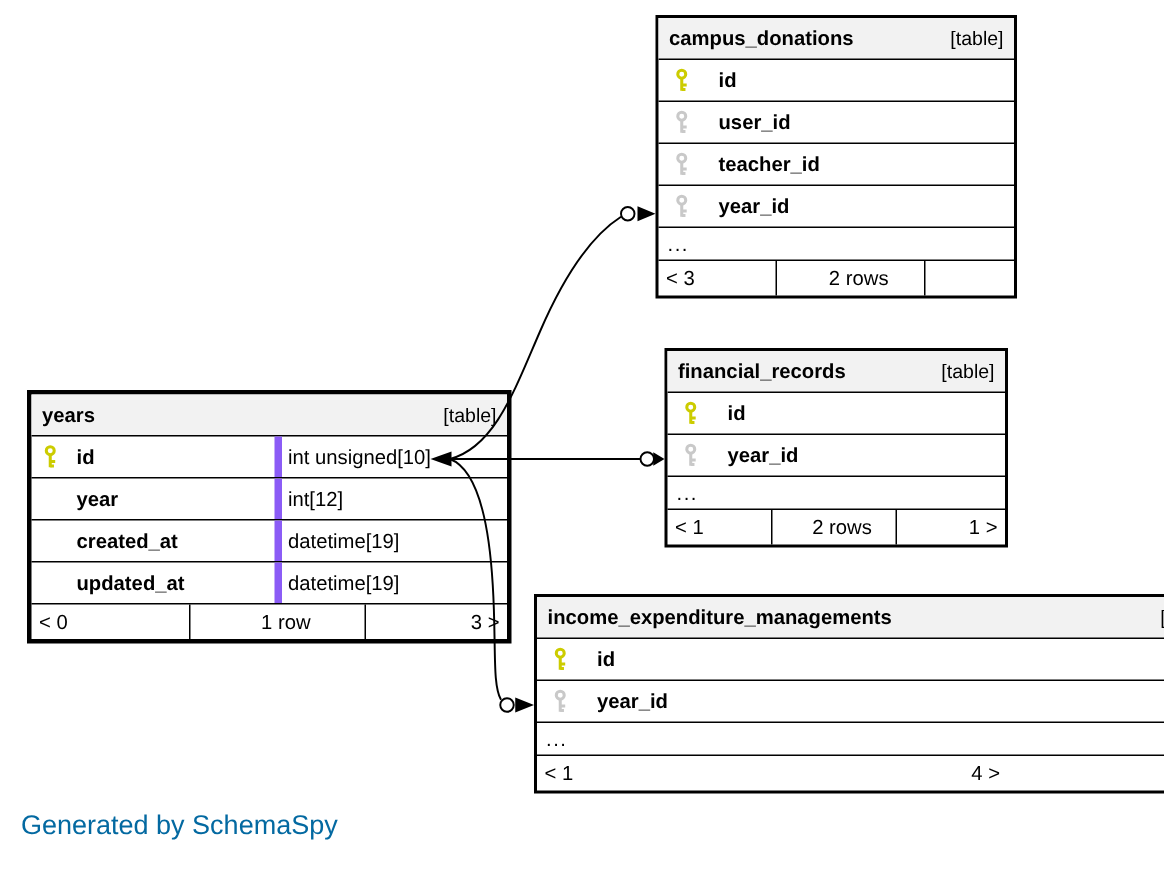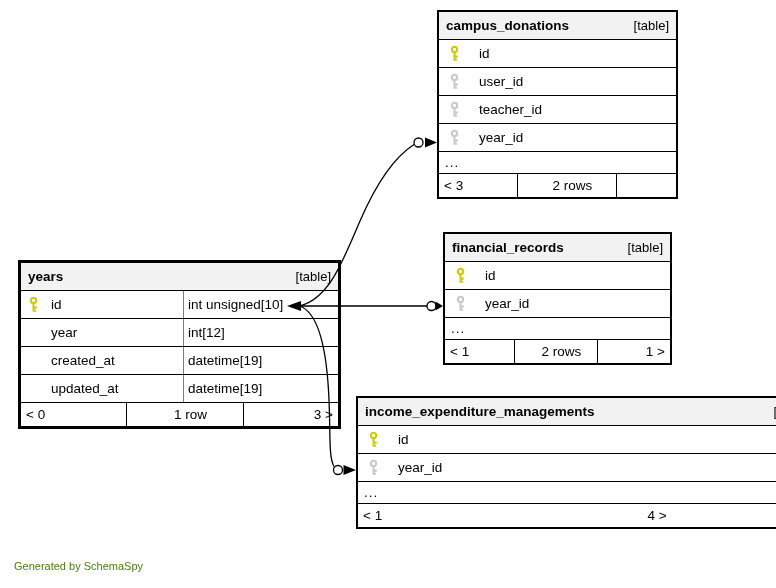--- a/index.html
+++ b/index.html
@@ -21,31 +21,31 @@
   .hdr .tname{font-weight:bold;}
   .hdr .ttag{font-weight:normal;font-size:13px;}
   .col-row{
     height:28px;border-bottom:1px solid #000;display:grid;
     grid-template-columns:100%;align-items:center;box-sizing:border-box;
   }
   .etable.has-types .col-row{grid-template-columns:51.1% 48.9%;}
   .cell-name{display:flex;align-items:center;height:100%;}
   .cell-type{
     display:flex;align-items:center;height:100%;
-    border-left:1px solid #8b5cf6;padding-left:4px;box-sizing:border-box;
+    border-left:5px solid #8b5cf6;padding-left:4px;box-sizing:border-box;
   }
   .icon-cell{
     width:11px;height:17px;margin-left:10px;flex:0 0 11px;display:inline-block;
   }
   .etable.focused .icon-cell{margin-left:7px;}
   .icon-cell svg{width:11px;height:17px;display:block;}
   .icon-cell.pk{color:var(--pk-color,#cccc00);}
   .icon-cell.fk{color:var(--fk-color,#c9c9c9);}
   .icon-cell.none{visibility:hidden;}
-  .col-label{margin-left:19px;}
+  .col-label{margin-left:19px;font-weight:bold;}
   .etable.focused .col-label{margin-left:12px;}
   .ell-row{
     height:22px;border-bottom:1px solid #000;display:flex;align-items:center;
     padding-left:6px;box-sizing:border-box;letter-spacing:1px;
   }
   .tfooter{
     height:23px;display:grid;box-sizing:border-box;font-size:13.5px;
   }
   .tfooter .fc{display:flex;align-items:center;box-sizing:border-box;padding-left:11px;}
   .tfooter .f-left{padding-left:5px;justify-content:flex-start;}
@@ -58,21 +58,21 @@
   #table-financial_records .tfooter{grid-template-columns:30.5% 37.5% 32%;}
   #table-income_expenditure_managements{left:356px;top:396px;width:462px;}
   #table-income_expenditure_managements .tfooter{grid-template-columns:31.5% 37% 31.5%;}
   #table-years{left:18px;top:260px;width:323px;}
   #table-years .tfooter{grid-template-columns:33% 37.5% 29.5%;}
   #relations{
     position:absolute;left:0;top:0;width:776px;height:588px;
     pointer-events:none;z-index:5;
   }
   .credit{
-    position:absolute;left:14px;top:560px;font-size:11px;color:#4d7c0f;
+    position:absolute;left:14px;top:540px;font-size:18px;color:#0369a1;
   }
 </style>
 </head>
 <body>
 
 <svg width="0" height="0" style="position:absolute" aria-hidden="true">
   <symbol id="key-glyph" viewBox="0 0 12 18">
     <circle cx="6" cy="4.6" r="2.9" fill="none" stroke="currentColor" stroke-width="2.2"></circle>
     <line x1="6" y1="7.5" x2="6" y2="16.6" stroke="currentColor" stroke-width="2.2"></line>
     <line x1="6" y1="12.4" x2="9.6" y2="12.4" stroke="currentColor" stroke-width="2.2"></line>

